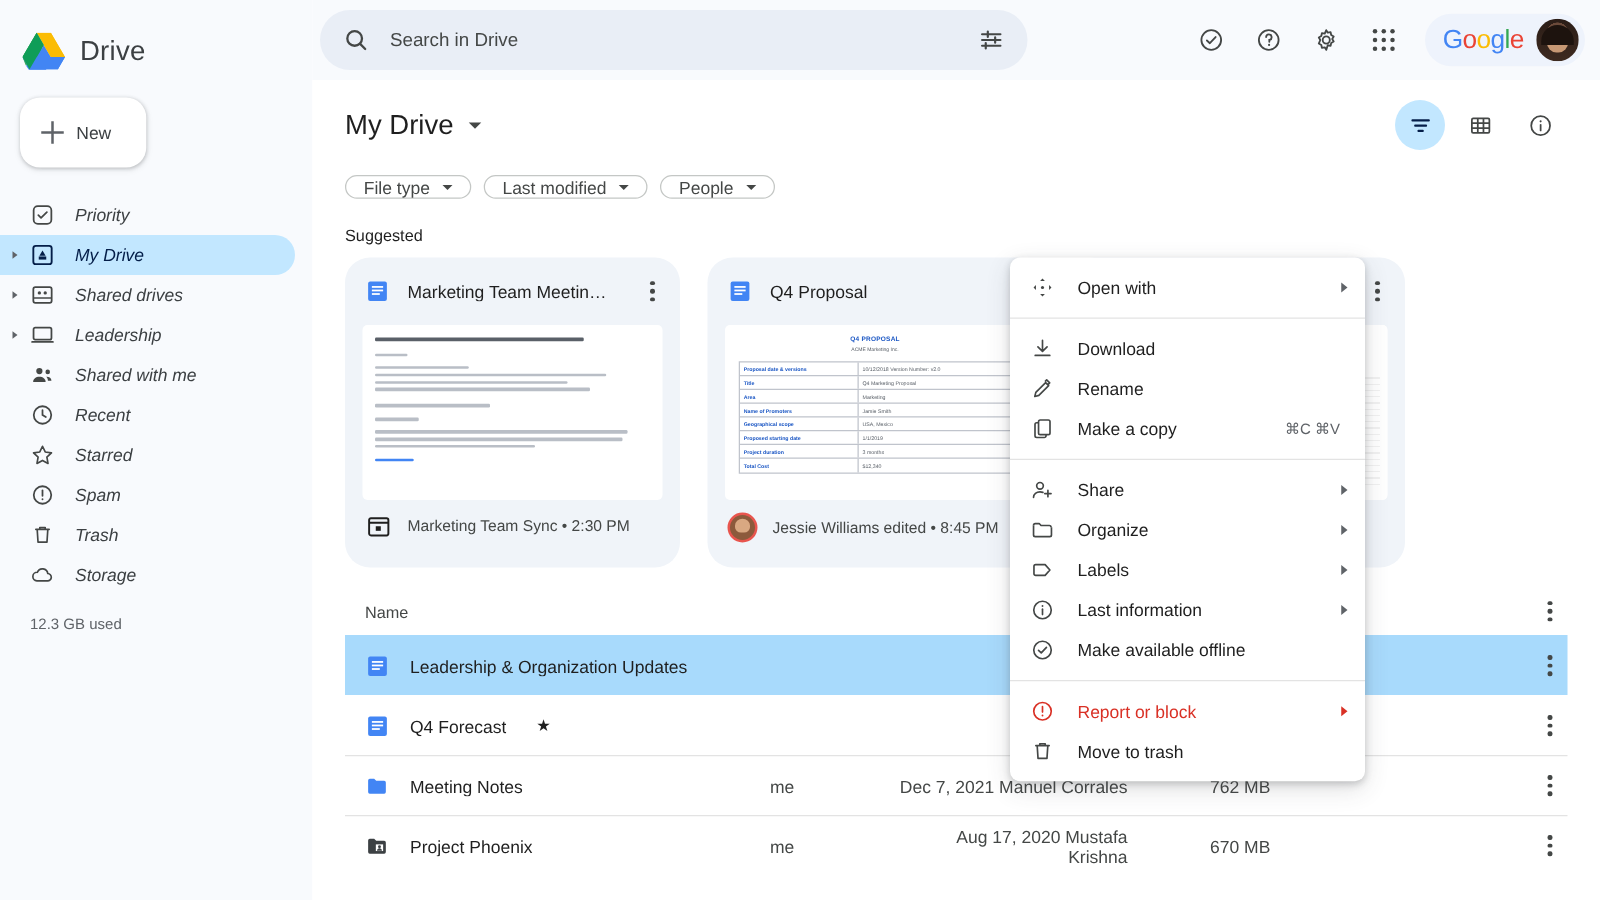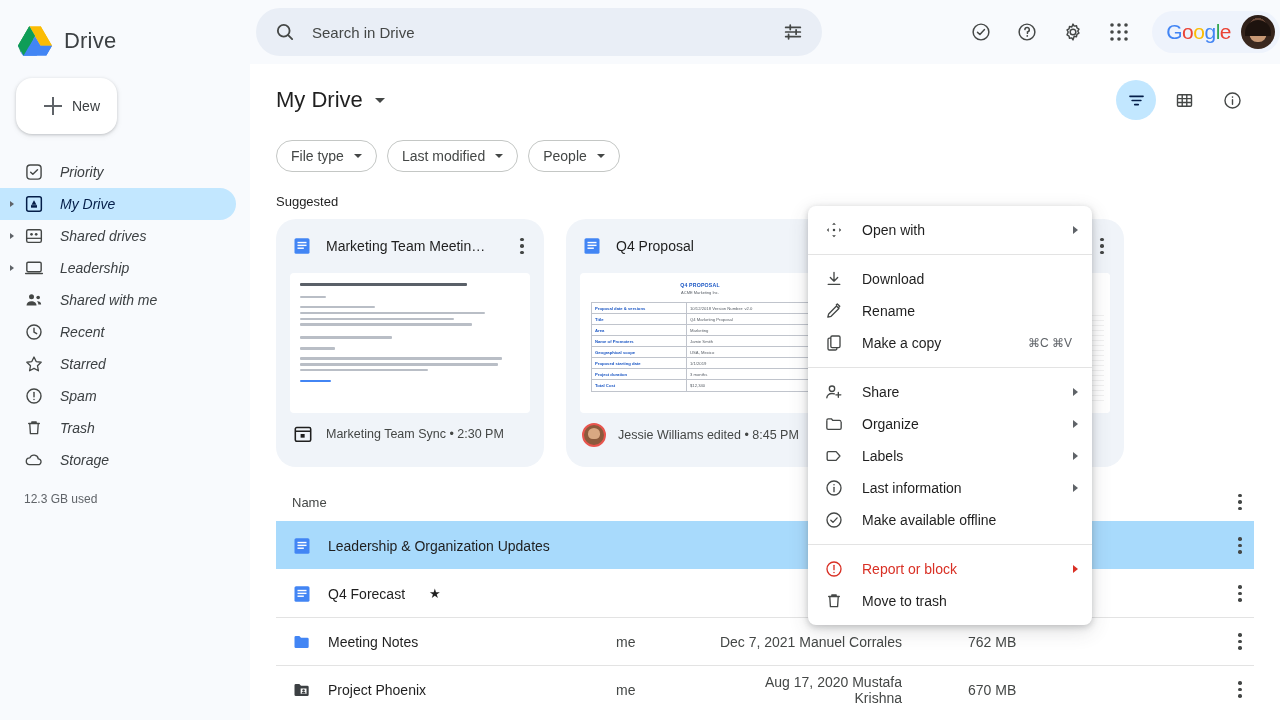--- a/index.html
+++ b/index.html
@@ -16,21 +16,21 @@
   .brand { display:flex; align-items:center; gap:12px; padding: 18px 0 0 18px; height: 64px; }
   .brand-logo { width: 34px; height: 30px; flex:none; }
   .brand-name { font-size: 22px; color: #3c4043; letter-spacing: .2px; }
 
   .new-btn {
     margin: 14px 0 0 16px;
     width: 101px; height: 56px;
     background: #fff; border-radius: 16px;
     box-shadow: 0 1px 3px rgba(60,64,67,.25), 0 2px 6px rgba(60,64,67,.08);
     display: flex; align-items: center; gap: 10px;
-    padding-left: 28px; cursor: pointer;
+    padding-left: 17px; cursor: pointer;
   }
   .new-plus { position: relative; width: 18px; height: 18px; flex:none; }
   .new-plus:before, .new-plus:after { content:""; position:absolute; background:#5f6368; }
   .new-plus:before { left:0; top:8px; width:18px; height:2px; }
   .new-plus:after { top:0; left:8px; width:2px; height:18px; }
   .new-label { font-size: 14px; color: #3c4043; font-weight: 500; }
 
   .nav { margin-top: 22px; font-style: italic; }
   .nav-item {
     position: relative;
@@ -45,21 +45,21 @@
   .nav-item .caret {
     position: absolute; left: 10px; top: 50%; transform: translateY(-50%);
     width: 0; height: 0; border-left: 4px solid #5f6368;
     border-top: 3.5px solid transparent; border-bottom: 3.5px solid transparent;
   }
   .nav-ico { width: 20px; height: 20px; flex: none; display:block; }
   .storage-used { font-size: 12px; color: #5f6368; padding: 16px 0 0 24px; }
 
   
   .content { flex: 1; height: 720px; position: relative; background:#fff; }
-  .topbar { height: 64px; display: flex; align-items: center; background:#f8fafd; }
+  .topbar { height: 64px; display: flex; align-items: center; background:#f8fafd; padding-right: 12px; }
   .search-wrap {
     width: 566px; height: 48px; background: #e9eef6; border-radius: 24px;
     display: flex; align-items: center; padding: 0 18px 0 18px; margin-left: 6px;
   }
   .search-ico { width: 22px; height: 22px; flex:none; margin-right: 16px; }
   .search-input {
     flex: 1; border: none; background: transparent; outline: none;
     font-size: 15px; color: #3c4043; font-family: inherit;
   }
   .search-input::placeholder { color: #444746; }
@@ -101,21 +101,21 @@
   }
   .view-ctrls { margin-left: auto; display: flex; align-items: center; gap: 8px; padding-right: 28px; }
   .view-btn {
     width: 40px; height: 40px; border-radius: 50%;
     display:flex; align-items:center; justify-content:center; cursor:pointer;
   }
   .view-btn.active { background: #c2e7ff; }
 
   .chips { display: flex; gap: 10px; margin-top: 20px; }
   .chip {
-    height: 32px; border: 1px solid #c4c7c5; border-radius: 16px;
+    height: 19px; border: 1px solid #c4c7c5; border-radius: 16px;
     display:flex; align-items:center; gap:10px; padding: 0 14px;
     font-size: 14px; color: #444746; cursor: pointer; background:#fff;
   }
   .chip .cv { width:0;height:0; border-top:4px solid #444746; border-left:4px solid transparent; border-right:4px solid transparent; }
 
   .section-label { font-size: 13px; color: #1f1f1f; font-weight: 500; margin-top: 22px; }
 
   
   .cards { display: flex; gap: 22px; margin-top: 10px; }
   .card {

